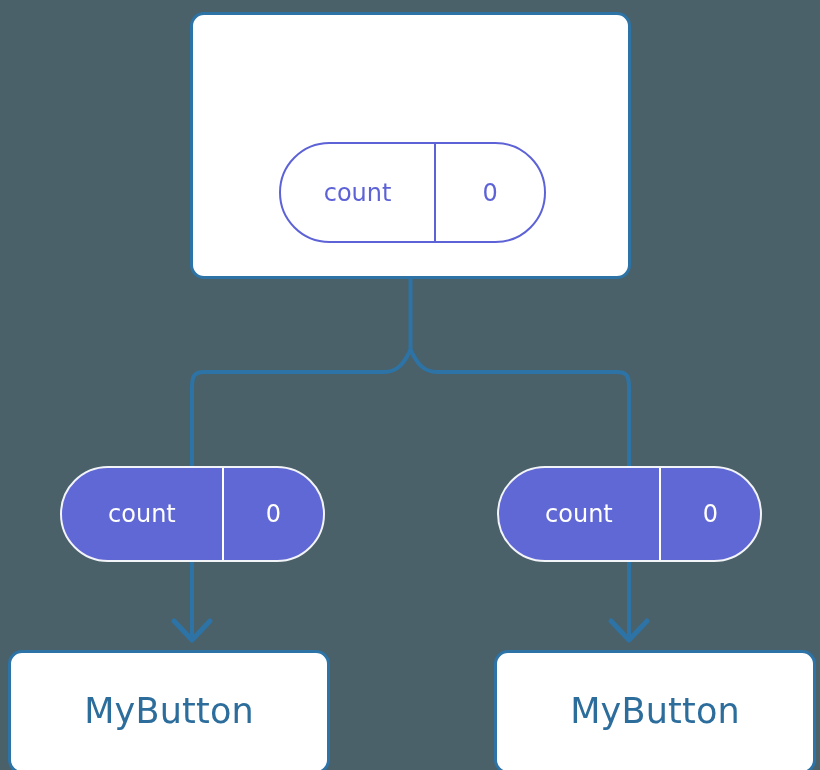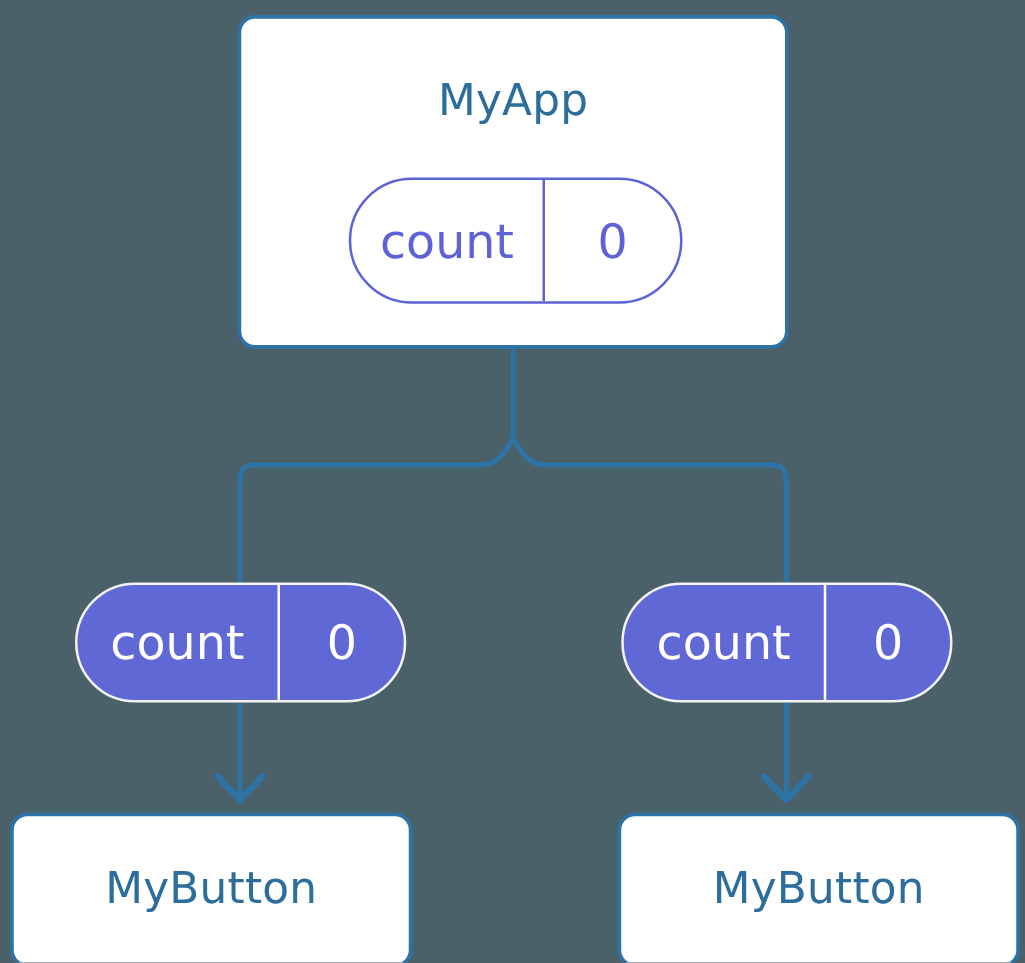--- a/index.html
+++ b/index.html
@@ -84,21 +84,21 @@
     align-items: stretch;
     box-sizing: border-box;
     border-radius: 999px;
     overflow: hidden;
   }
   .capsule .capsule-key,
   .capsule .capsule-value {
     display: flex;
     align-items: center;
     justify-content: center;
-    font-size: 38px;
+    font-size: 24px;
     font-weight: 400;
     white-space: nowrap;
     box-sizing: border-box;
   }
 
   
   .capsule-outline {
     border: 2px solid #5d63d6;
     background: #ffffff;
   }
@@ -168,21 +168,20 @@
       <path d="M 174 621 L 192 640 L 210 621" fill="none" stroke="#2d73a5" stroke-width="5" stroke-linecap="round" stroke-linejoin="round"></path>
     </g>
 
     <g>
       <path d="M 629 562 L 629 638" fill="none" stroke="#2d73a5" stroke-width="4" stroke-linecap="butt"></path>
       <path d="M 611 621 L 629 640 L 647 621" fill="none" stroke="#2d73a5" stroke-width="5" stroke-linecap="round" stroke-linejoin="round"></path>
     </g>
   </svg>
 
   <div id="myapp-box" class="component-box">
-    <div id="myapp-title" class="component-title">MyApp</div>
 
     <div id="myapp-state-capsule" class="capsule capsule-outline">
       <div class="capsule-key">count</div>
       <div class="capsule-value">0</div>
     </div>
   </div>
 
   <div id="prop-capsule-left" class="capsule capsule-filled">
     <div class="capsule-key">count</div>
     <div class="capsule-value">0</div>

